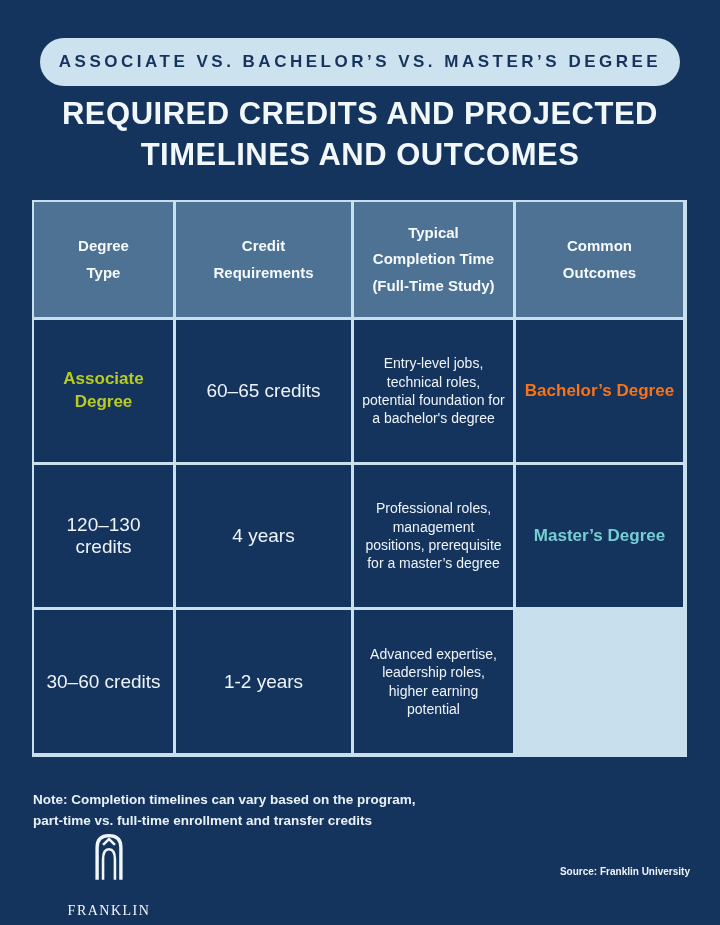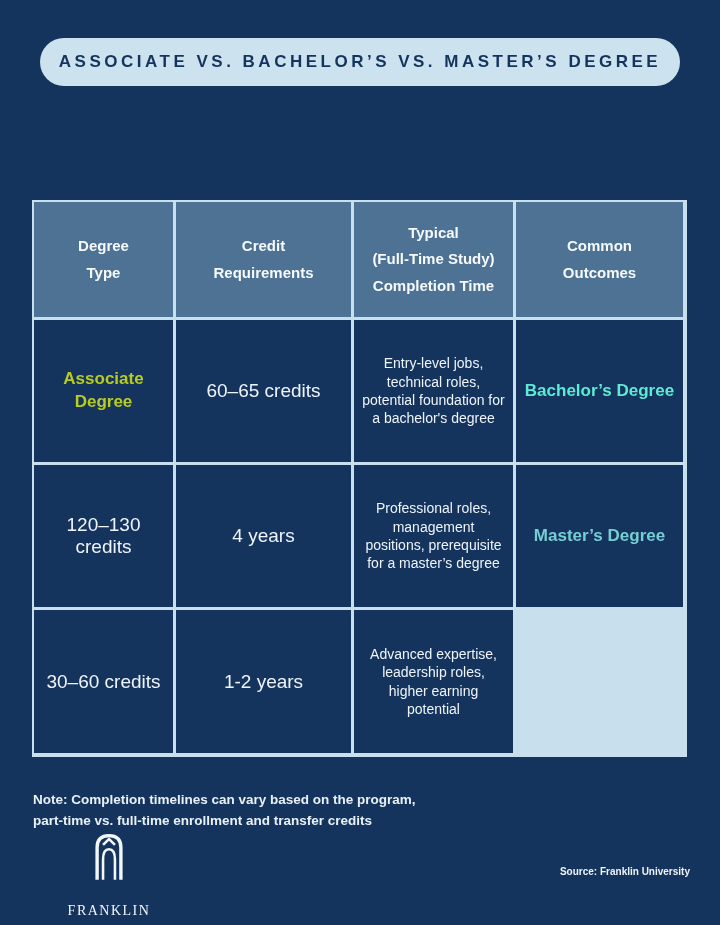--- a/index.html
+++ b/index.html
@@ -83,53 +83,57 @@
 </style>
 </head>
 <body>
 
 <div class="stage">
 
   <div class="banner">
     <span>ASSOCIATE VS. BACHELOR’S VS. MASTER’S DEGREE</span>
   </div>
 
+  <div class="title">
+    <div>REQUIRED CREDITS AND PROJECTED</div>
+    <div>TIMELINES AND OUTCOMES</div>
+  </div>
 
   <div class="table">
 
     <div class="cell head">
       <span>Degree</span>
       <span>Type</span>
     </div>
     <div class="cell head">
       <span>Credit</span>
       <span>Requirements</span>
     </div>
     <div class="cell head">
       <span>Typical</span>
+      <span>Completion Time</span>
       <span>(Full-Time Study)</span>
-      <span>Completion Time</span>
     </div>
     <div class="cell head">
       <span>Common</span>
       <span>Outcomes</span>
     </div>
 
     <div class="cell">
       <span class="degree-name" style="color: rgb(185, 204, 30);">Associate Degree</span>
     </div>
     <div class="cell">
       <span class="credits">60–65 credits</span>
     </div>
     <div class="cell">
       <span class="outcomes">Entry-level jobs, technical roles, potential foundation for a bachelor's degree</span>
     </div>
 
     <div class="cell">
-      <span class="degree-name" style="color: #5eead4;">Bachelor’s Degree</span>
+      <span class="degree-name" style="color: #f97316;">Bachelor’s Degree</span>
     </div>
     <div class="cell">
       <span class="credits">120–130 credits</span>
     </div>
     <div class="cell">
       <span class="time">4 years</span>
     </div>
     <div class="cell">
       <span class="outcomes">Professional roles, management positions, prerequisite for a master’s degree</span>
     </div>

